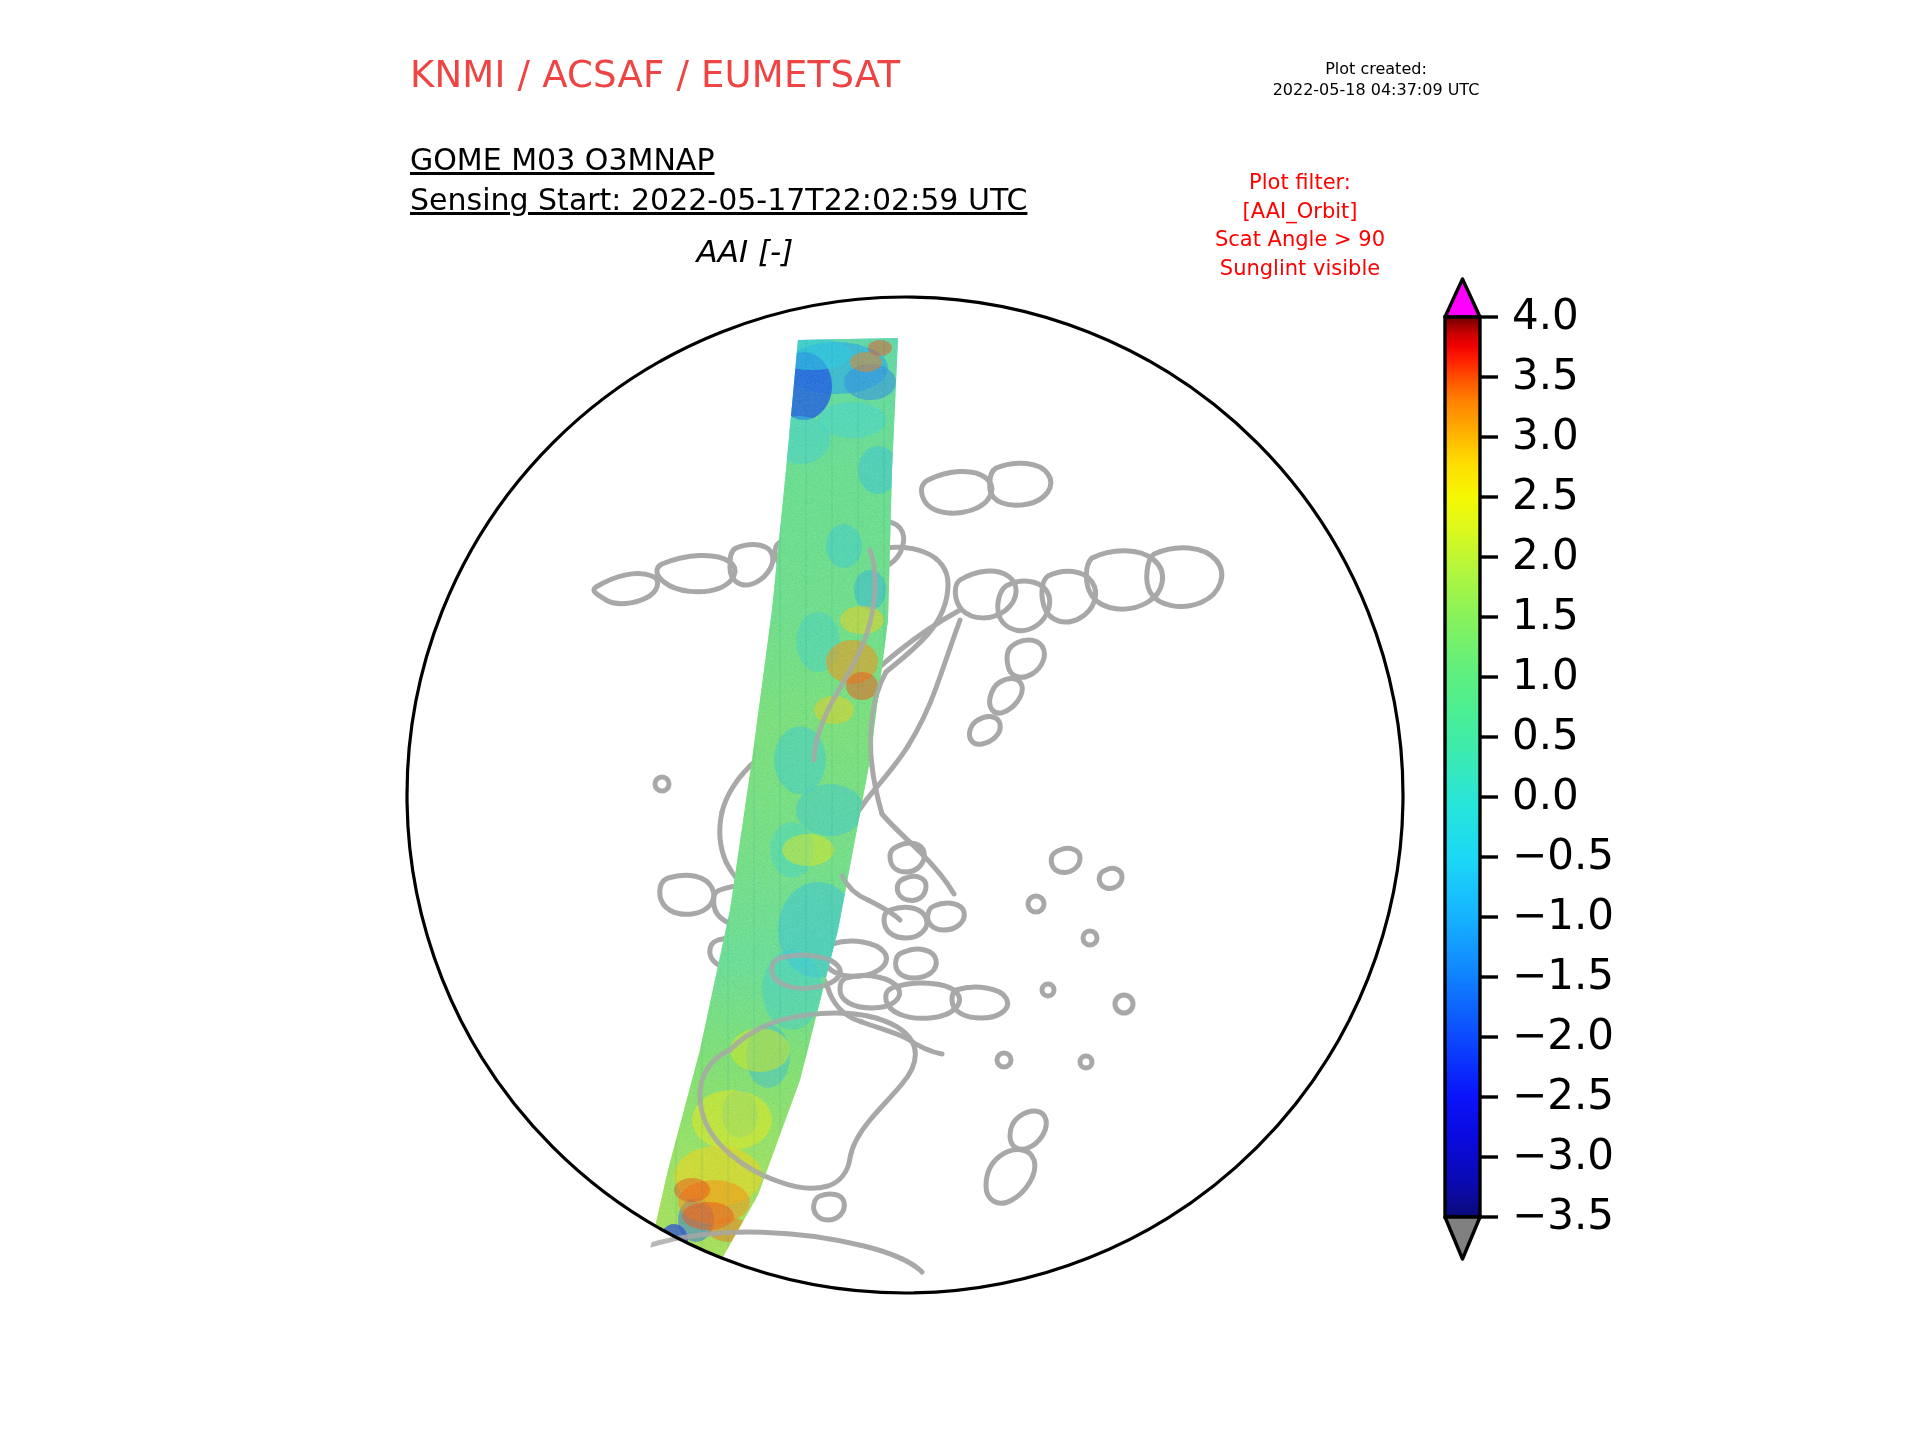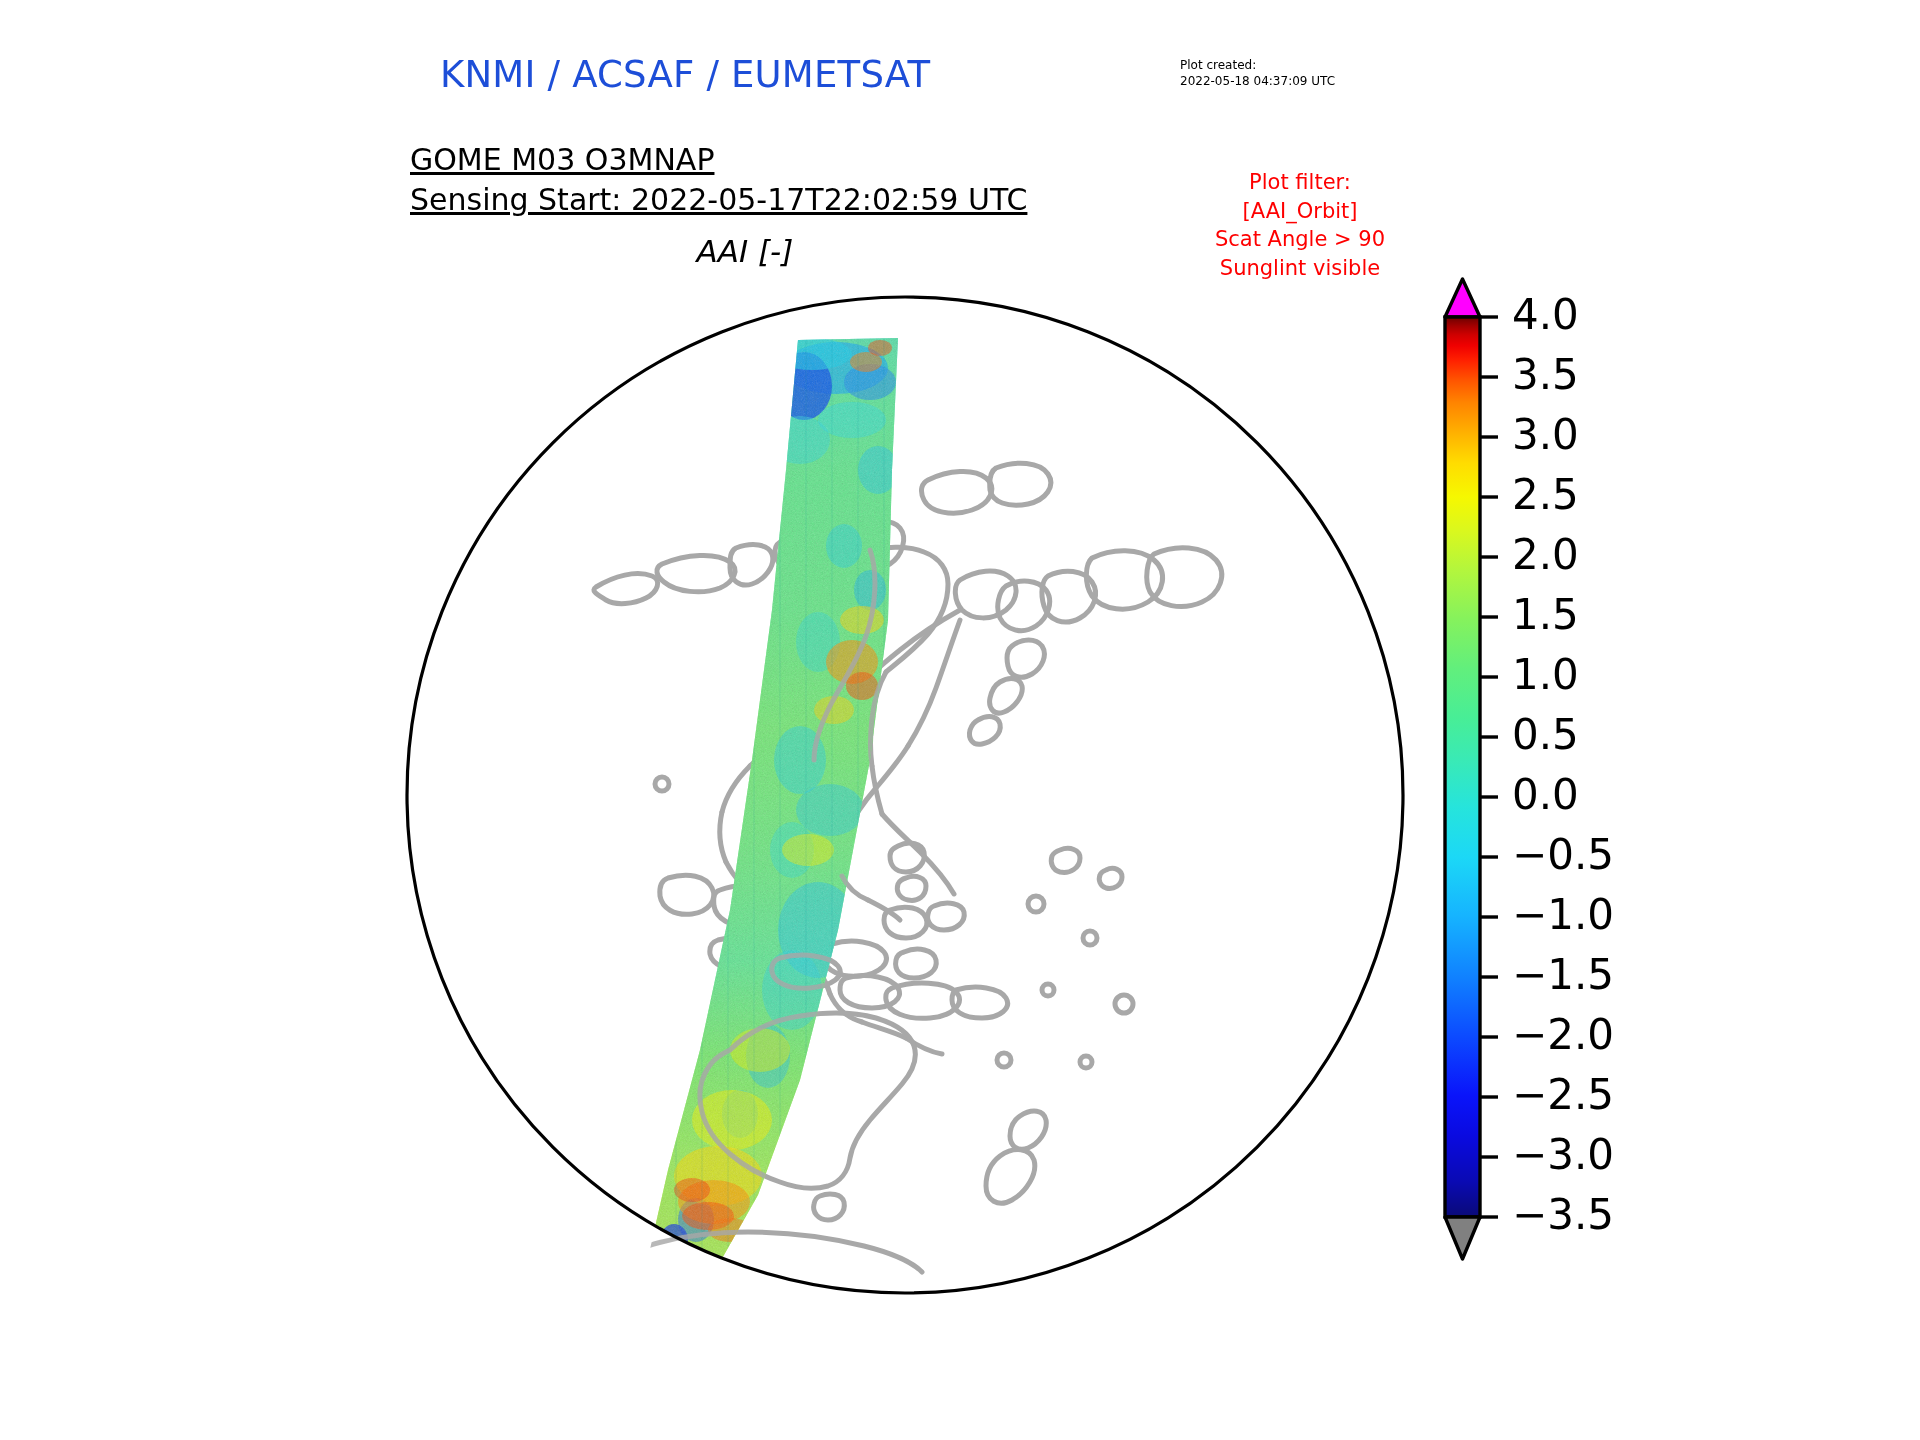--- a/index.html
+++ b/index.html
@@ -15,31 +15,31 @@
     overflow: hidden;
   }
   .page { position: absolute; inset: 0; }
 
   
   #org-title {
     position: absolute;
     left: 410px;
     top: 53px;
     font-size: 37px;
-    color: #1d4ed8;
+    color: #ef4444;
     letter-spacing: 0.2px;
     white-space: nowrap;
-    margin-left: 30px;
   }
   #plot-created-block {
     position: absolute;
-    left: 1180px;
+    left: 1216px;
     top: 58px;
     width: 320px;
-    font-size: 12px;
+    text-align: center;
+    font-size: 16px;
     color: #000000;
     line-height: 1.32;
   }
   #dataset-block {
     position: absolute;
     left: 410px;
     top: 140px;
     font-size: 30px;
     color: #000000;
     line-height: 1.33;

